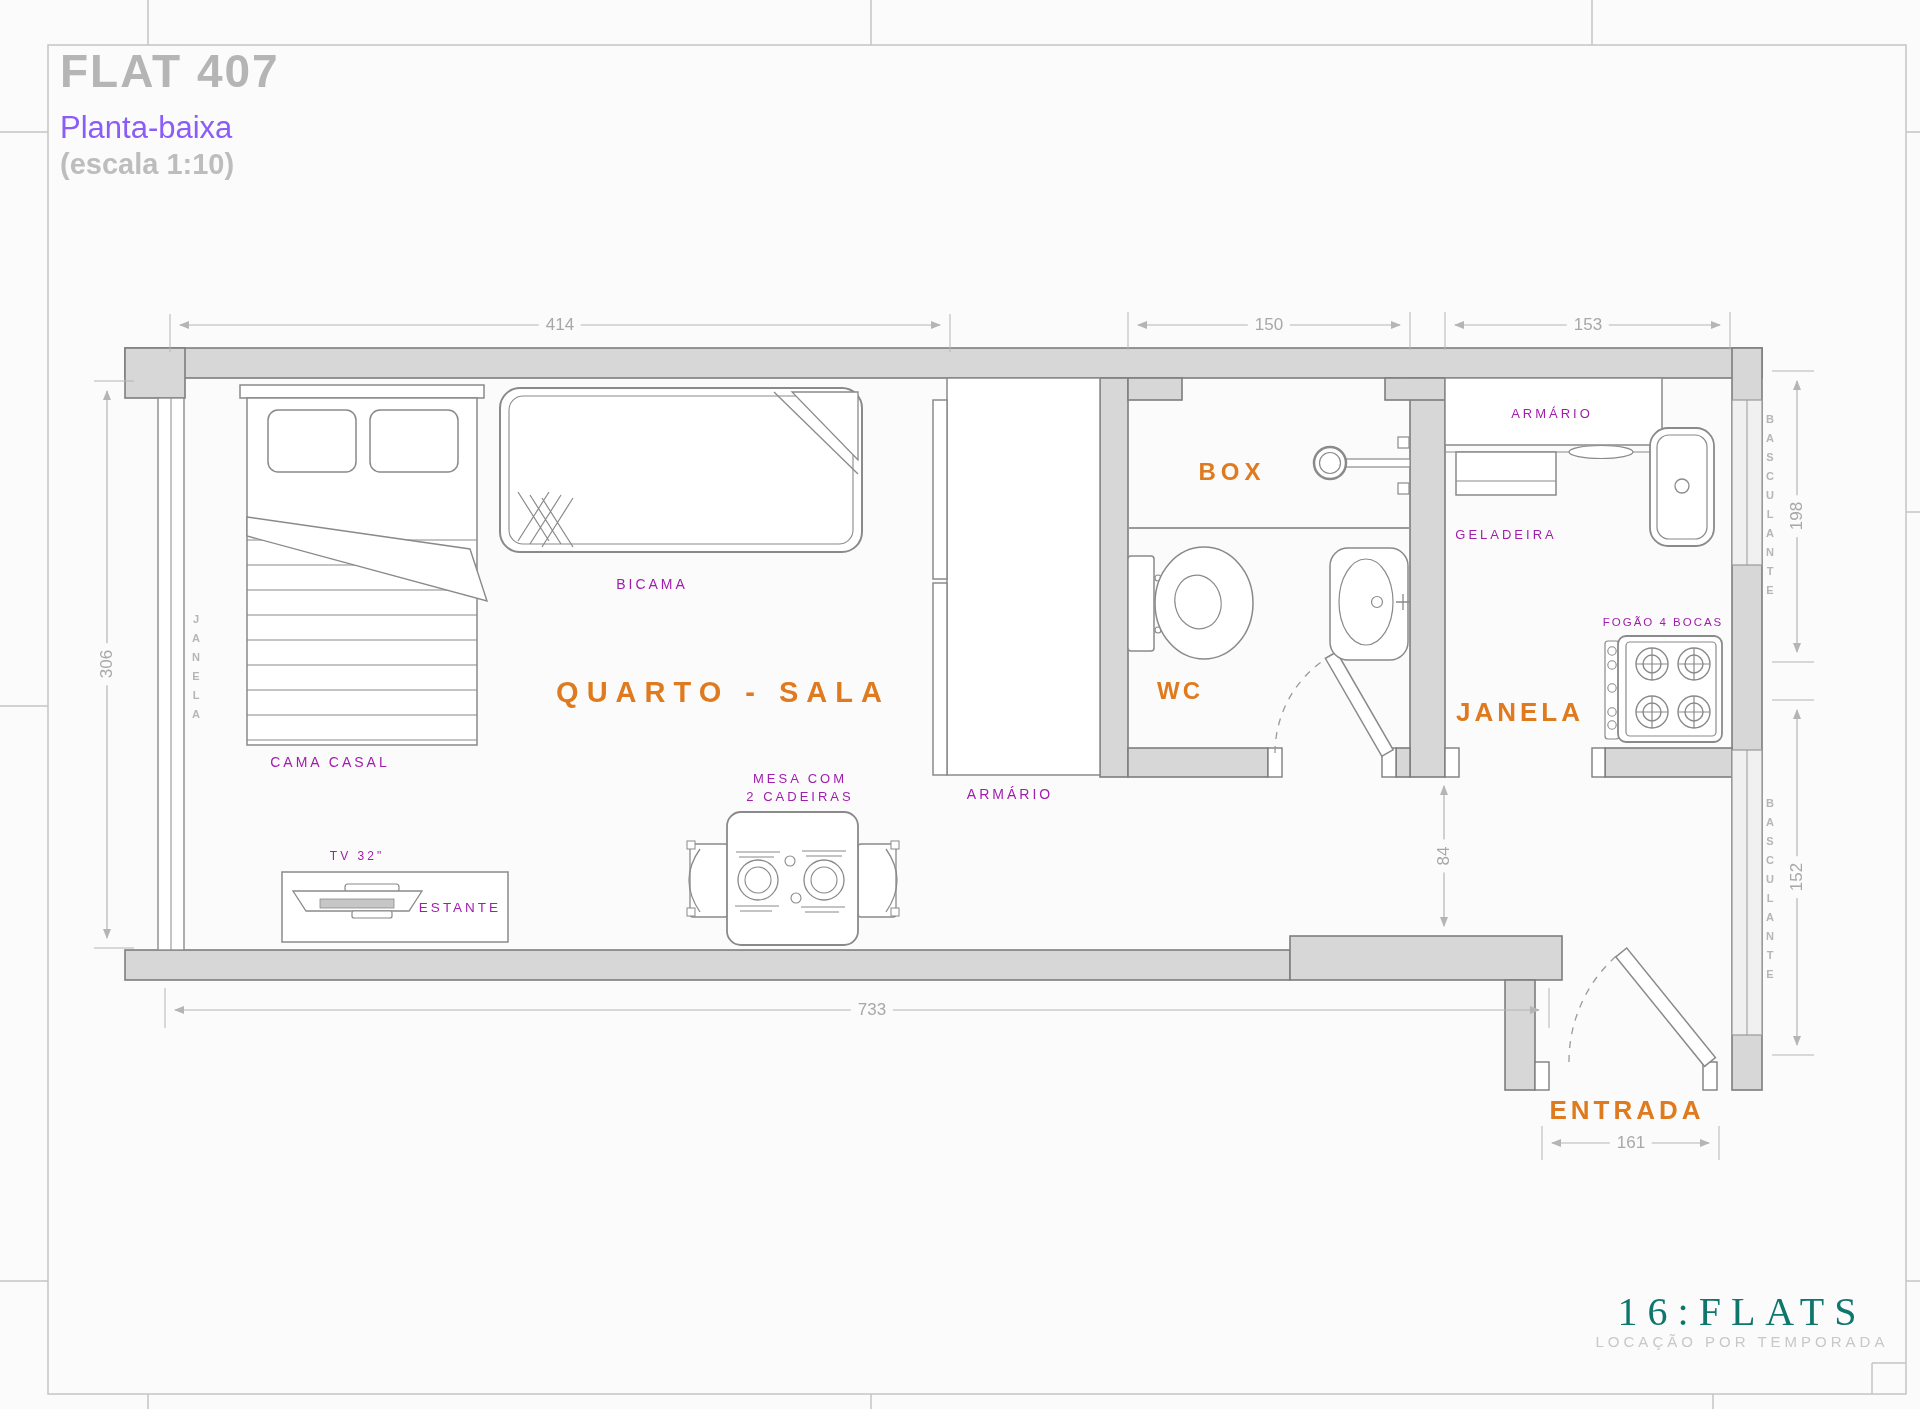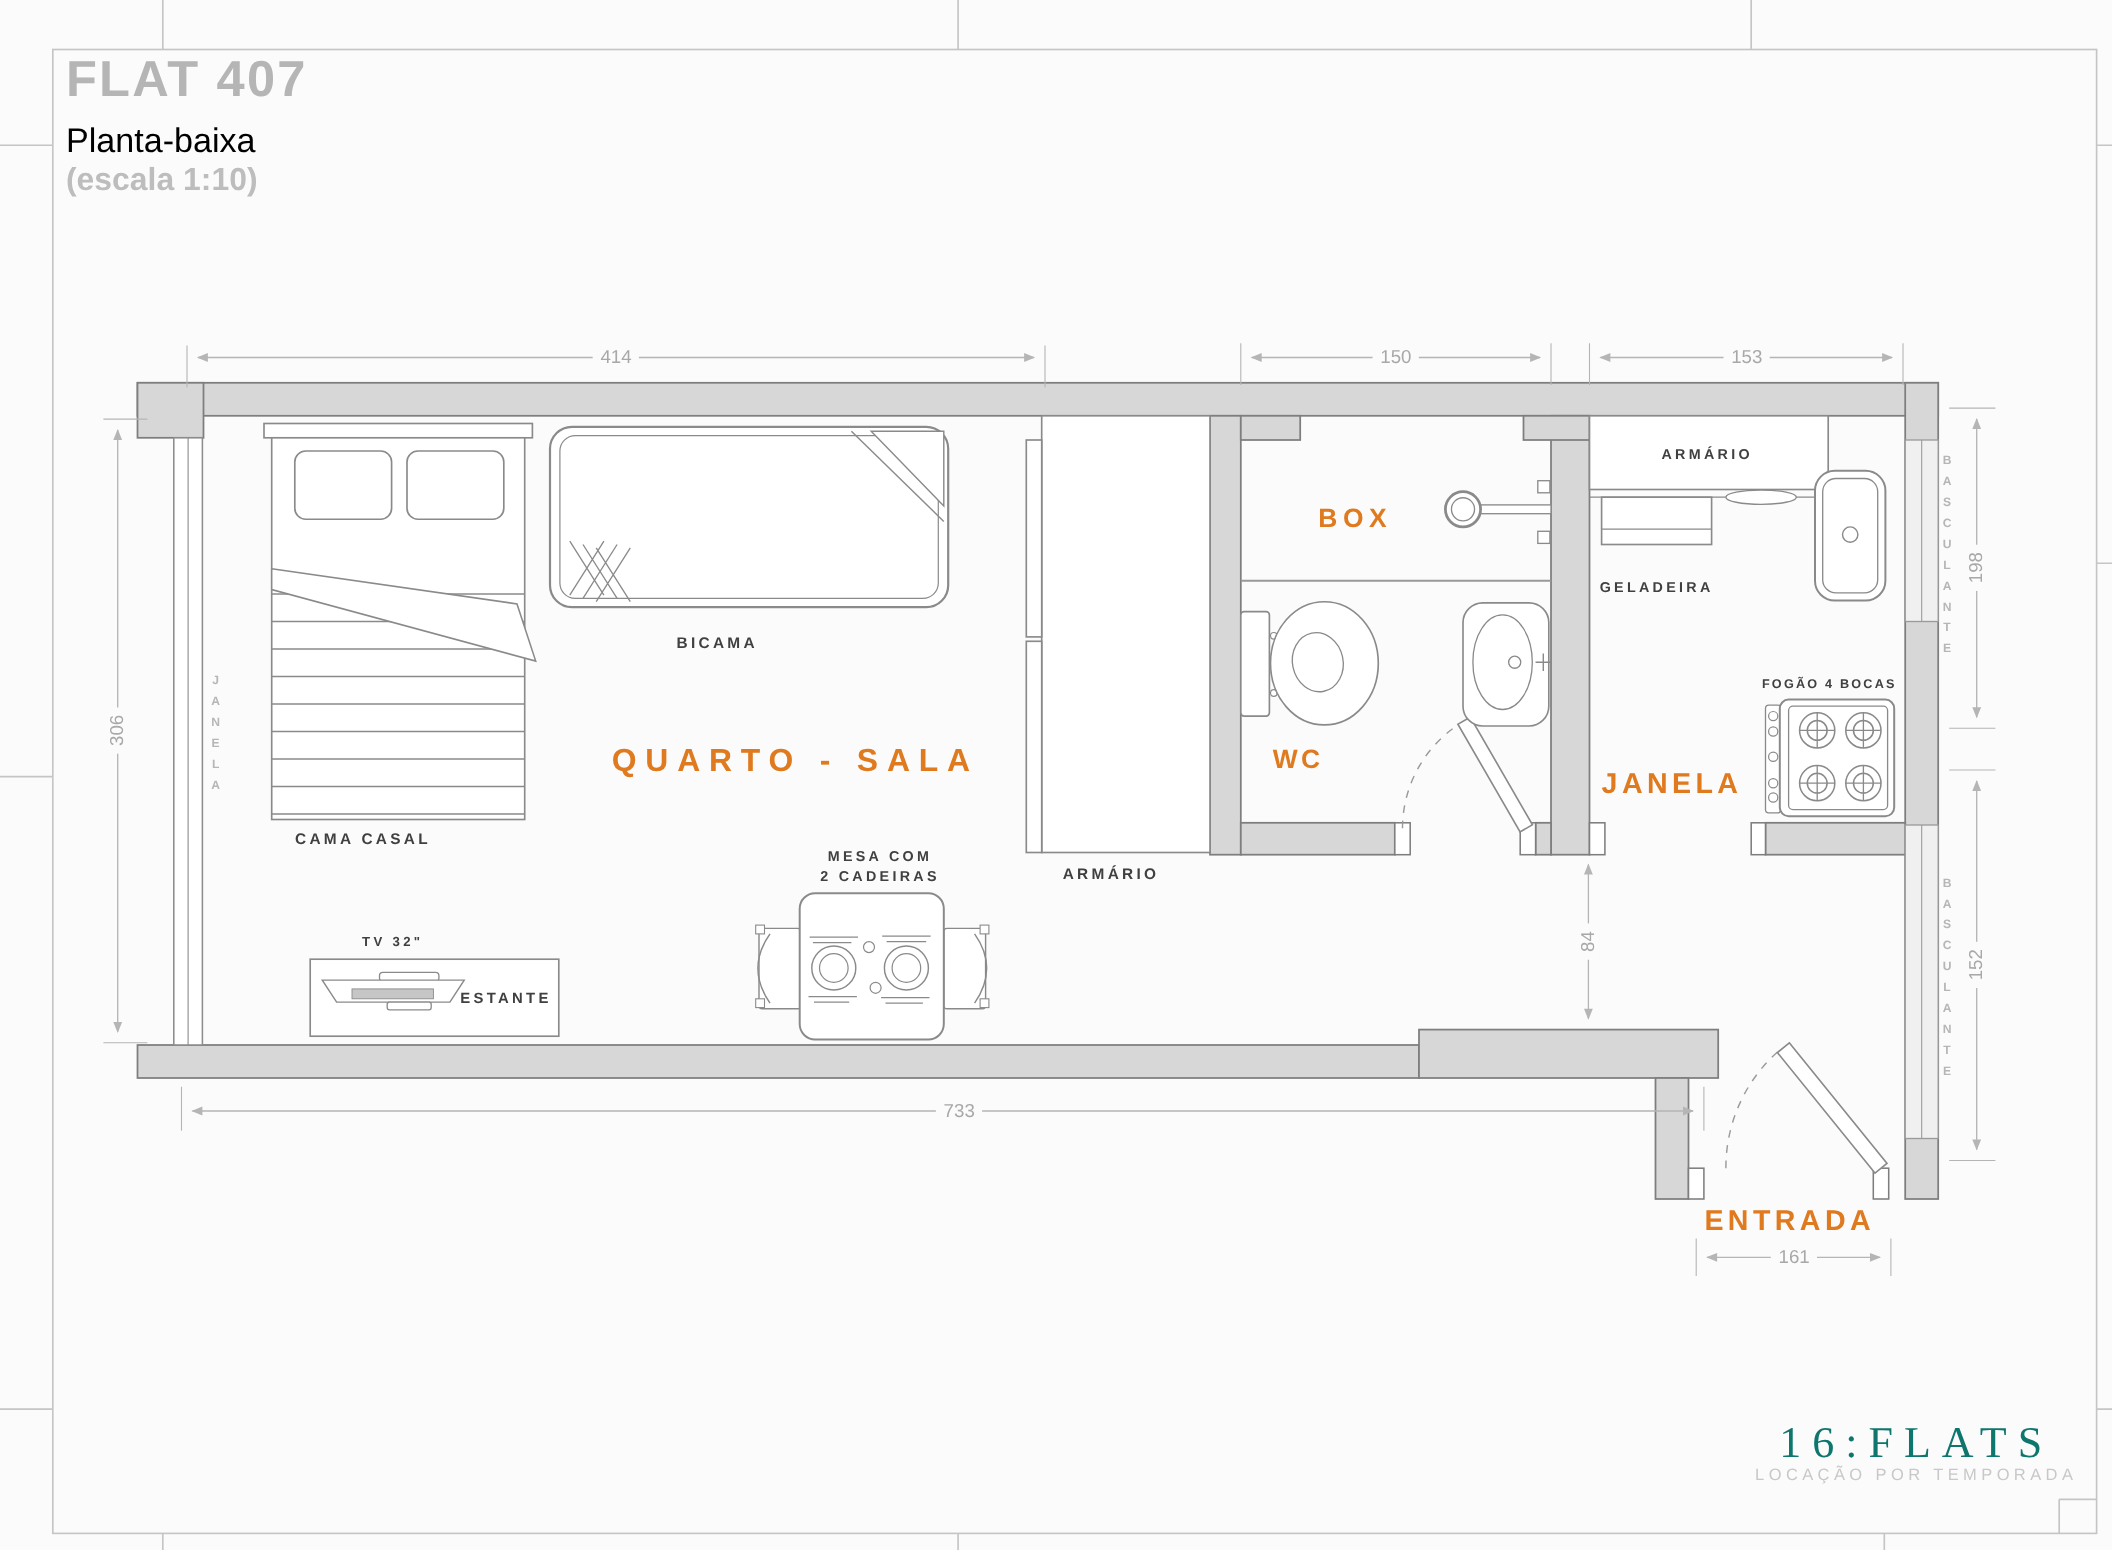--- a/index.html
+++ b/index.html
@@ -4,28 +4,28 @@
 <style>
   html,body{margin:0;padding:0;}
   body{
     width:1920px;height:1409px;position:relative;overflow:hidden;
     background:#fbfbfb;
     font-family:"Liberation Sans", sans-serif;
   }
   svg{position:absolute;left:0;top:0;}
   .lbl{position:absolute;transform:translate(-50%,-50%);white-space:nowrap;user-select:none;}
   .room{color:#DF7A1F;font-weight:bold;}
-  .furn{color:#404040;font-weight:bold;letter-spacing:3px;font-size:14px;}
+  .furn{color:#a21caf;font-weight:normal;letter-spacing:3px;font-size:14px;}
   .dim{color:#a8a8a8;font-size:17px;background:#fbfbfb;padding:0 7px;}
   .dim.rot{transform:translate(-50%,-50%) rotate(-90deg);}
   .vert{writing-mode:vertical-rl;text-orientation:upright;letter-spacing:7px;font-size:11px;
         color:#b6b6b6;font-weight:bold;}
   .title-main{position:absolute;left:60px;top:44px;font-size:46px;font-weight:bold;
               color:#b5b5b5;letter-spacing:2px;}
-  .title-sub{position:absolute;left:60px;top:110px;font-size:31px;color:#000000;}
+  .title-sub{position:absolute;left:60px;top:110px;font-size:31px;color:#8b5cf6;}
   .title-scale{position:absolute;left:60px;top:148px;font-size:29px;font-weight:bold;color:#bdbdbd;}
   .logo-main{font-family:"Liberation Serif", serif;font-size:40px;letter-spacing:10px;color:#0f766e;}
   .logo-tag{font-size:15px;letter-spacing:4px;color:#c8c8c8;}
 </style>
 </head>
 <body>
 
 <svg width="1920" height="1409" viewBox="0 0 1920 1409">
   <defs>
     <marker id="arrE" markerWidth="12" markerHeight="10" refX="9" refY="0" orient="auto" markerUnits="userSpaceOnUse" viewBox="-1 -5 12 10">

